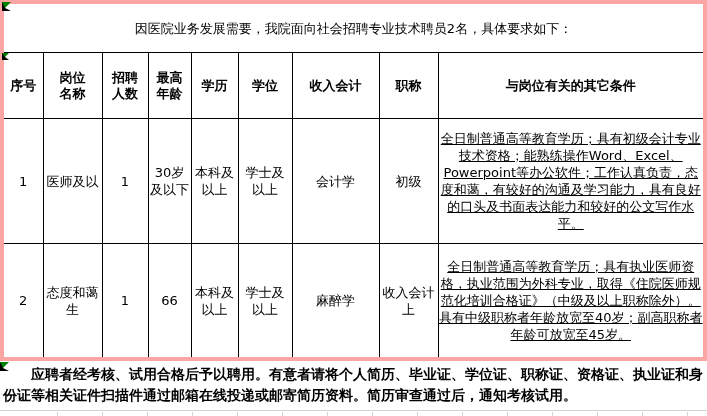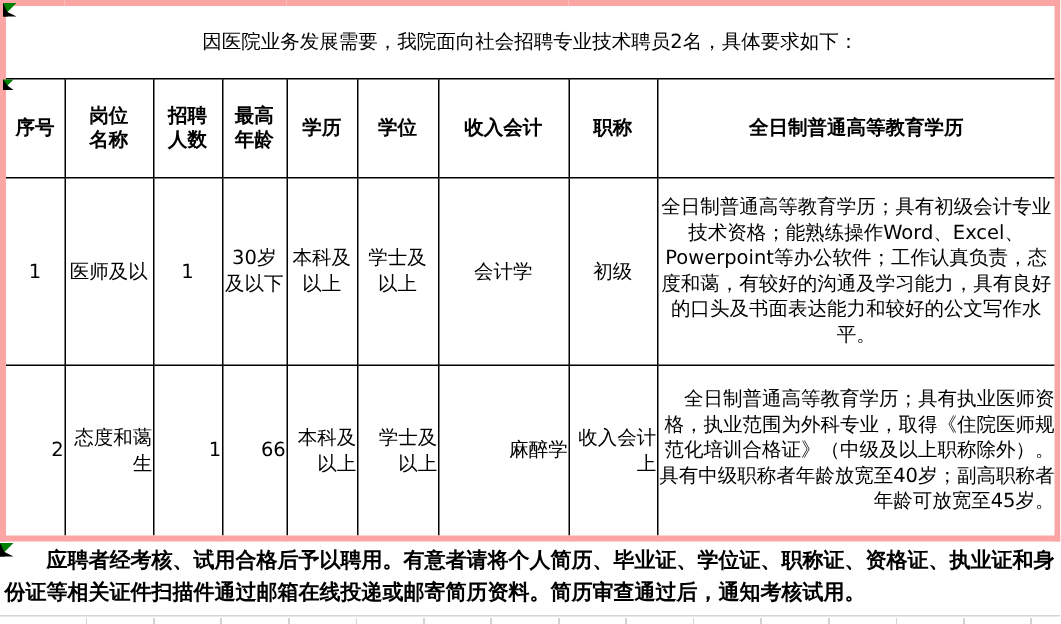--- a/index.html
+++ b/index.html
@@ -18,25 +18,26 @@
     font-size:13px;line-height:17px;
     padding:0;white-space:pre-line;
     font-weight:normal;overflow:hidden;
   }
   td.title-cell{
     text-align:left;font-weight:bold;font-size:15px;
     padding-left:14px;height:48px;white-space:normal;
   }
   tr.header-row th{font-weight:bold;height:65px;line-height:16px;}
   tr.row-1 td{height:124px;}
-  tr.row-2 td{height:113px;text-align:right;}
+  tr.row-2 td{height:113px;}
   td.cond{
     text-align:left;white-space:normal;
     font-size:13px;line-height:19px;
     padding:2px 2px 2px 4px;
+    text-decoration:underline;
   }
   .footer-note{
     position:absolute;left:0;top:361px;width:701px;
     font-weight:bold;font-size:14px;line-height:21px;
     text-indent:2em;padding:3px 3px 0 3px;
   }
   .grid-strip{
     position:absolute;left:0;top:410px;width:707px;height:6px;
     border-top:1px solid #d4d4d4;background:#ffffff;
   }
@@ -75,21 +76,21 @@
       <th>岗位
 名称</th>
       <th>招聘
 人数</th>
       <th>最高
 年龄</th>
       <th>学历</th>
       <th>学位</th>
       <th>收入会计</th>
       <th>职称</th>
-      <th>全日制普通高等教育学历</th>
+      <th>与岗位有关的其它条件</th>
     </tr>
     <tr class="row-1">
       <td>1</td>
       <td>医师及以</td>
       <td>1</td>
       <td>30岁
 及以下</td>
       <td>本科及
 以上</td>
       <td>学士及

